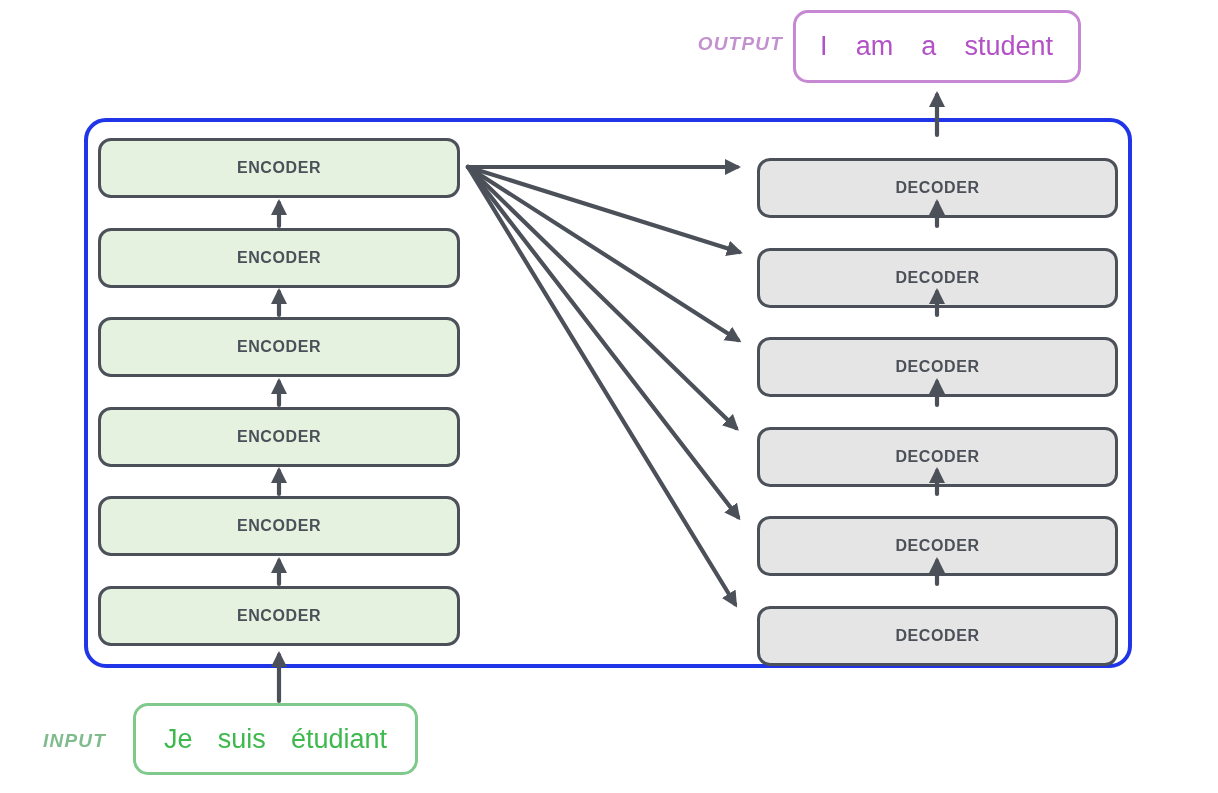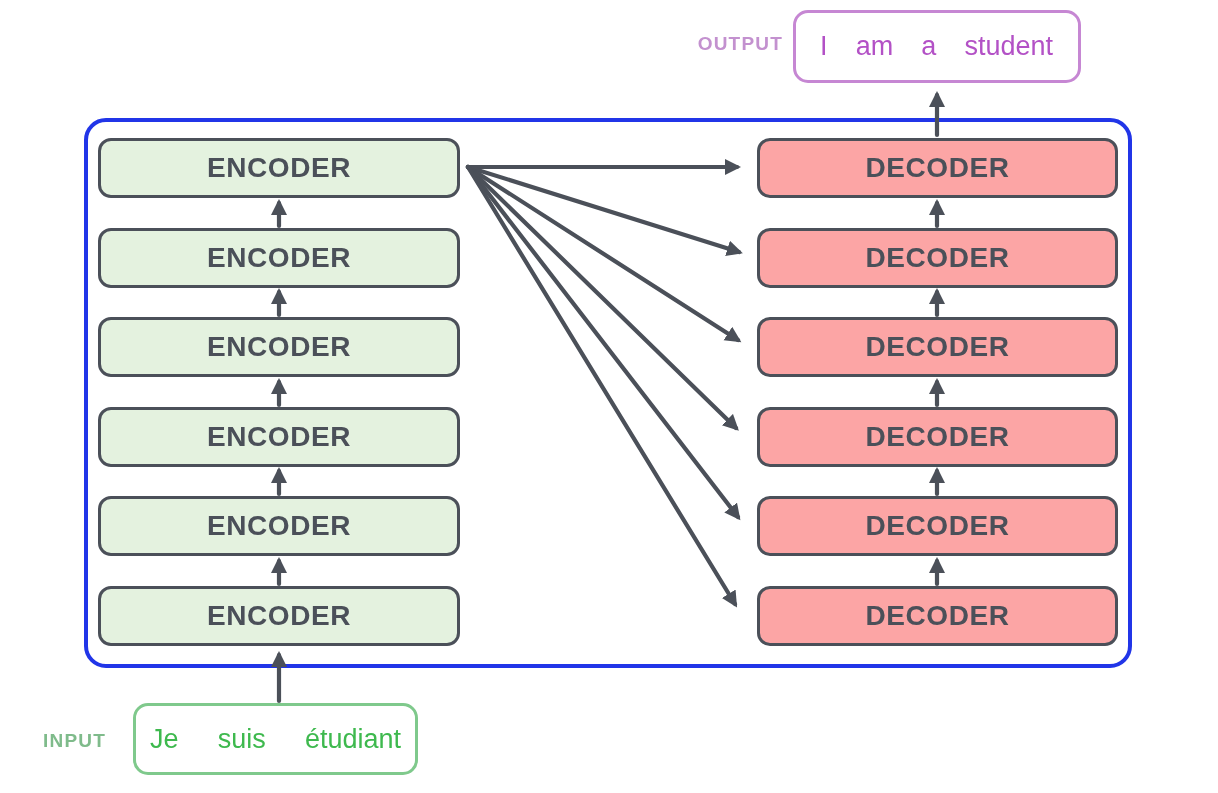--- a/index.html
+++ b/index.html
@@ -31,28 +31,28 @@
   }
   .box {
     position: absolute;
     box-sizing: border-box;
     height: 60px;
     border: 3.5px solid #4b5059;
     border-radius: 13px;
     display: flex;
     align-items: center;
     justify-content: center;
-    font-size: 28px;
+    font-size: 16px;
     font-weight: 600;
     letter-spacing: 0.6px;
     color: #4b5059;
     z-index: 2;
   }
   .enc { left: 98px;  width: 362px; background: #e4f2df; }
-  .dec { left: 757px; width: 361px; background: #fca5a5; }
+  .dec { left: 757px; width: 361px; background: #e5e5e5; margin-top: 20px; }
   .r1 { top: 138px; } .r2 { top: 228px; } .r3 { top: 317px; }
   .r4 { top: 407px; } .r5 { top: 496px; } .r6 { top: 586px; }
   .token-box {
     position: absolute;
     box-sizing: border-box;
     display: flex;
     align-items: center;
     justify-content: space-between;
     background: #ffffff;
     z-index: 2;
@@ -66,28 +66,29 @@
     border-radius: 15px;
     color: #b351c6;
     padding: 0 25px 0 24px;
   }
   .input-box {
     left: 133px; top: 703px;
     width: 285px; height: 72px;
     border: 3.5px solid #7fc98c;
     border-radius: 15px;
     color: #3eb94e;
-    padding: 0 14px;
+    padding: 0 28px;
   }
   .side-label {
     position: absolute;
     font-size: 19px;
     font-weight: 600;
     letter-spacing: 1.2px;
     z-index: 2;
+    font-style: italic;
   }
   .output-label {
     left: 645px; top: 33px;
     width: 138px;
     text-align: right;
     color: #c391cf;
   }
   .input-label {
     left: 43px; top: 730px;
     color: #7fbb8b;

